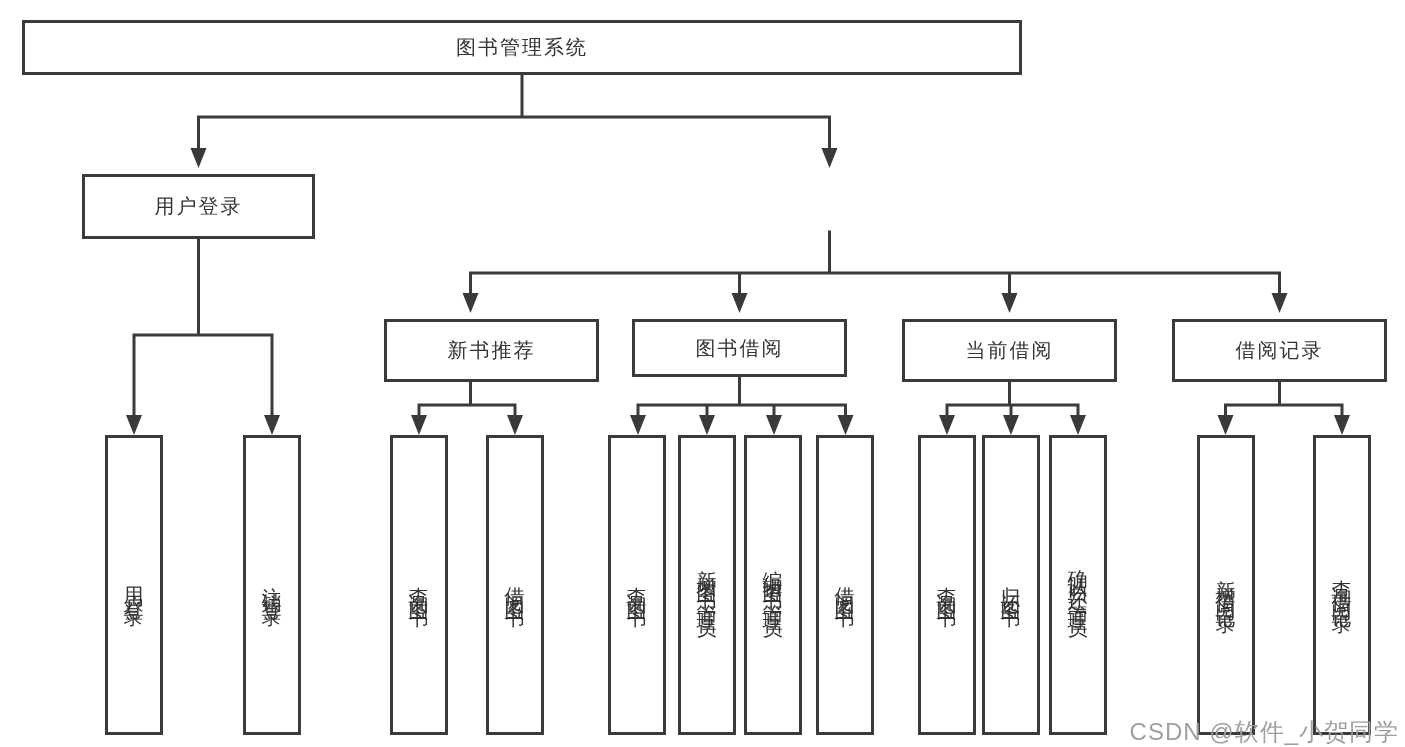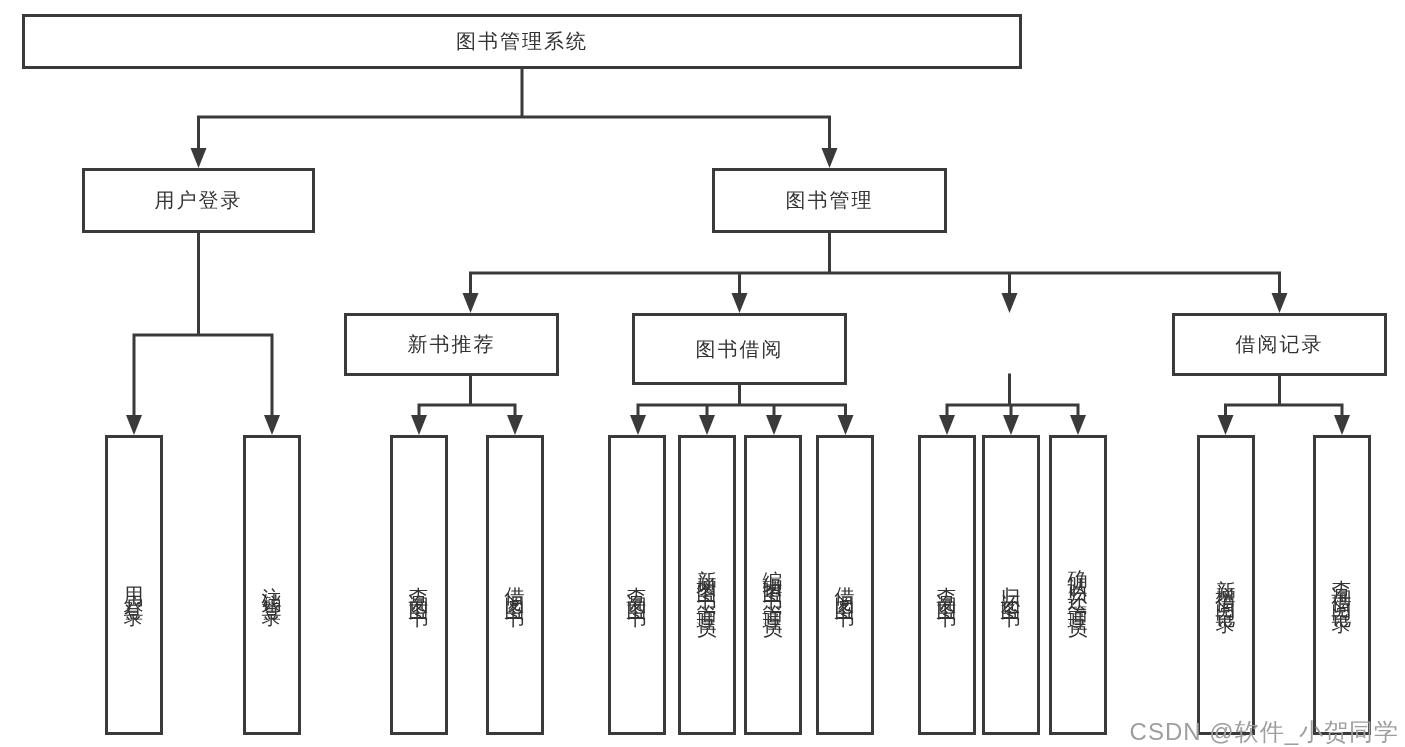--- a/index.html
+++ b/index.html
@@ -37,26 +37,27 @@
     position: absolute;
     background: var(--background);
     border: 3px solid var(--line);
     display: flex;
     align-items: center;
     justify-content: center;
     color: var(--text);
     font-size: 20px;
     letter-spacing: 2px;
     z-index: 1;
+    margin-top: 6px;
   }
   .root-box   { left: 22px;   top: 14px;  width: 1000px; height: 55px; }
   .lvl2-a     { left: 82px;   top: 168px; width: 233px;  height: 65px; }
   .lvl2-b     { left: 712px;  top: 168px; width: 235px;  height: 65px; }
-  .lvl3-a     { left: 344px;  top: 313px; width: 215px;  height: 63px; }
-  .lvl3-b     { left: 632px;  top: 313px; width: 215px;  height: 72px; }
+  .lvl3-a     { left: 384px;  top: 313px; width: 215px;  height: 63px; }
+  .lvl3-b     { left: 632px;  top: 313px; width: 215px;  height: 58px; }
   .lvl3-c     { left: 902px;  top: 313px; width: 215px;  height: 63px; }
   .lvl3-d     { left: 1172px; top: 313px; width: 215px;  height: 63px; text-align: center; }
   .leaf {
     position: absolute;
     top: 435px;
     width: 58px;
     height: 300px;
     background: var(--background);
     border: 3px solid var(--line);
     display: flex;
@@ -136,30 +137,30 @@
       M1334,415 L1350,415 L1342,435 Z"></path>
   </svg>
 
   <div class="hbox root-box">
     <span>图书管理系统</span>
   </div>
 
   <div class="hbox lvl2-a">
     <span>用户登录</span>
   </div>
-  <div class="hbox lvl2-b">
-    <span>图书管理</span>
-  </div>
 
   <div class="hbox lvl3-a">
     <span>新书推荐</span>
   </div>
   <div class="hbox lvl3-b">
     <span>图书借阅</span>
   </div>
+  <div class="hbox lvl3-c">
+    <span>当前借阅</span>
+  </div>
   <div class="hbox lvl3-d">
     <span>借阅记录</span>
   </div>
 
   <div class="leaf leaf-1">
     <span>用户登录</span>
   </div>
   <div class="leaf leaf-2">
     <span>注销登录</span>
   </div>

